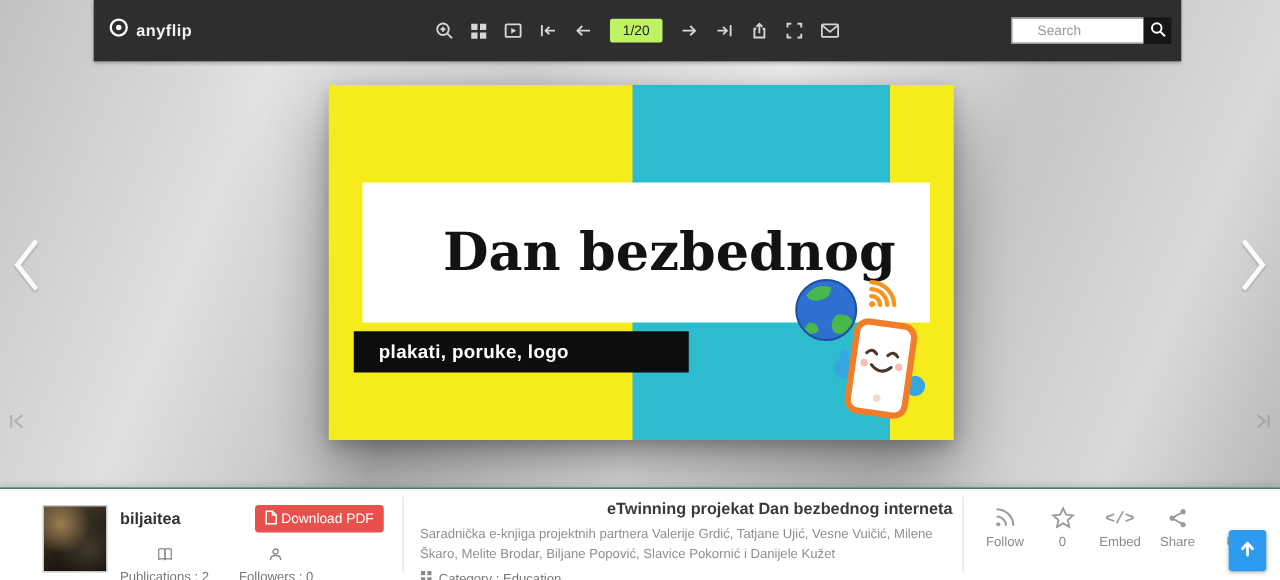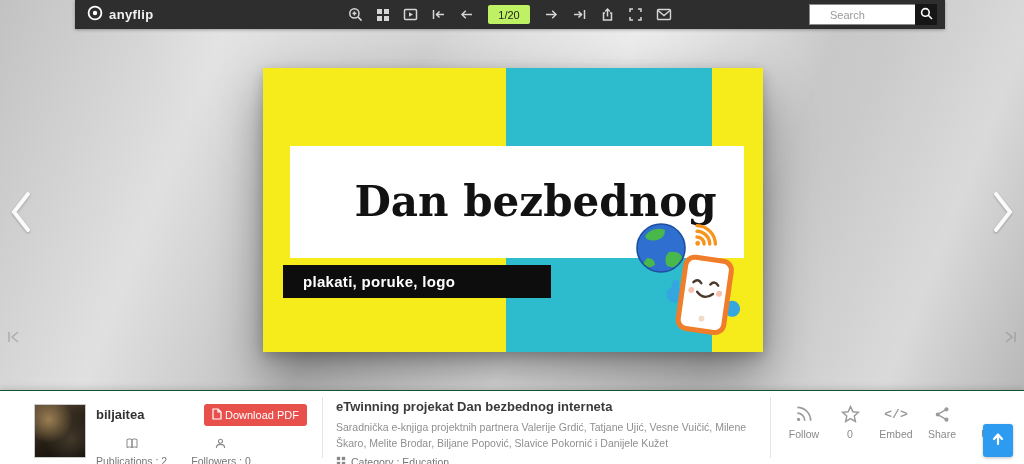--- a/index.html
+++ b/index.html
@@ -9,21 +9,21 @@
   
   .stage {
     position:absolute; left:0; top:0; right:0; bottom:74px;
     background:
       radial-gradient(ellipse at 50% -20%, rgba(255,255,255,.55), rgba(255,255,255,0) 55%),
       linear-gradient(112deg, #c2c2c2 0%, #e0e0e0 20%, #bdbdbd 38%, #e4e4e4 55%, #c4c4c4 72%, #dadada 88%, #b8b8b8 100%);
   }
 
   
   .topbar {
-    position:absolute; left:75px; right:79px; top:0; height:29px;
+    position:absolute; left:75px; right:79px; top:0; height:49px;
     background:var(--topbar-bg,#2e2e2e);
     display:flex; align-items:center; padding:0 8px 0 12px; z-index:5;
     box-shadow:0 1px 3px rgba(0,0,0,.3);
   }
   .logo { display:flex; align-items:center; gap:6px; cursor:pointer; }
   .logo-text { color:#f2f2f2; font-size:13px; font-weight:bold; letter-spacing:.4px; }
   .tools { position:absolute; left:50%; transform:translateX(-50%); display:flex; align-items:center; gap:7px; }
   .tbtn { background:none; border:none; padding:3px; display:flex; align-items:center; justify-content:center; cursor:pointer; }
   .tbtn svg { display:block; }
   .pagebox {
@@ -82,21 +82,21 @@
   .download {
     position:absolute; left:204px; top:13px; height:22px; padding:0 8px;
     background:var(--download-red,#e8504b); border:none; border-radius:3px; color:#fff;
     font-size:11px; font-family:Liberation Sans, sans-serif; display:flex; align-items:center; gap:3px; cursor:pointer;
   }
   .stats { position:absolute; left:96px; top:47px; display:flex; gap:24px; }
   .stat { display:flex; align-items:center; gap:4px; font-size:10.5px; color:#777; cursor:pointer;flex-direction:column; }
   .vdiv { position:absolute; top:6px; bottom:6px; width:1px; background:#e4e4e4; }
   .vdiv.d1 { left:322px; } .vdiv.d2 { left:770px; }
   .desc-block { position:absolute; left:336px; top:8px; width:426px; }
-  .pub-title { font-size:13px; font-weight:bold; color:#3a3a3a; margin-bottom:6px; }
+  .pub-title { font-size:13px; font-weight:bold; color:#3a3a3a; margin-bottom:6px;text-align:right; }
   .pub-desc { font-size:10.5px; color:#8f8f8f; line-height:1.48; }
   .pub-cat { margin-top:5px; display:flex; align-items:center; gap:5px; font-size:10.5px; color:#777; }
   .actions { position:absolute; left:783px; top:11px; display:flex; gap:4px; }
   .action { width:42px; display:flex; flex-direction:column; align-items:center; gap:2px; cursor:pointer; }
   .action .ic { height:24px; display:flex; align-items:center; justify-content:center; }
   .action .lbl { font-size:10.5px; color:#8a8a8a; }
   .embed-glyph { font-size:13px; font-weight:bold; color:#9b9b9b; font-family:"Liberation Mono", monospace; }
   .top-btn {
     position:absolute; right:11px; bottom:7px; width:30px; height:33px;
     background:var(--accent-blue,#2d9cf0); border:none; border-radius:3px;

